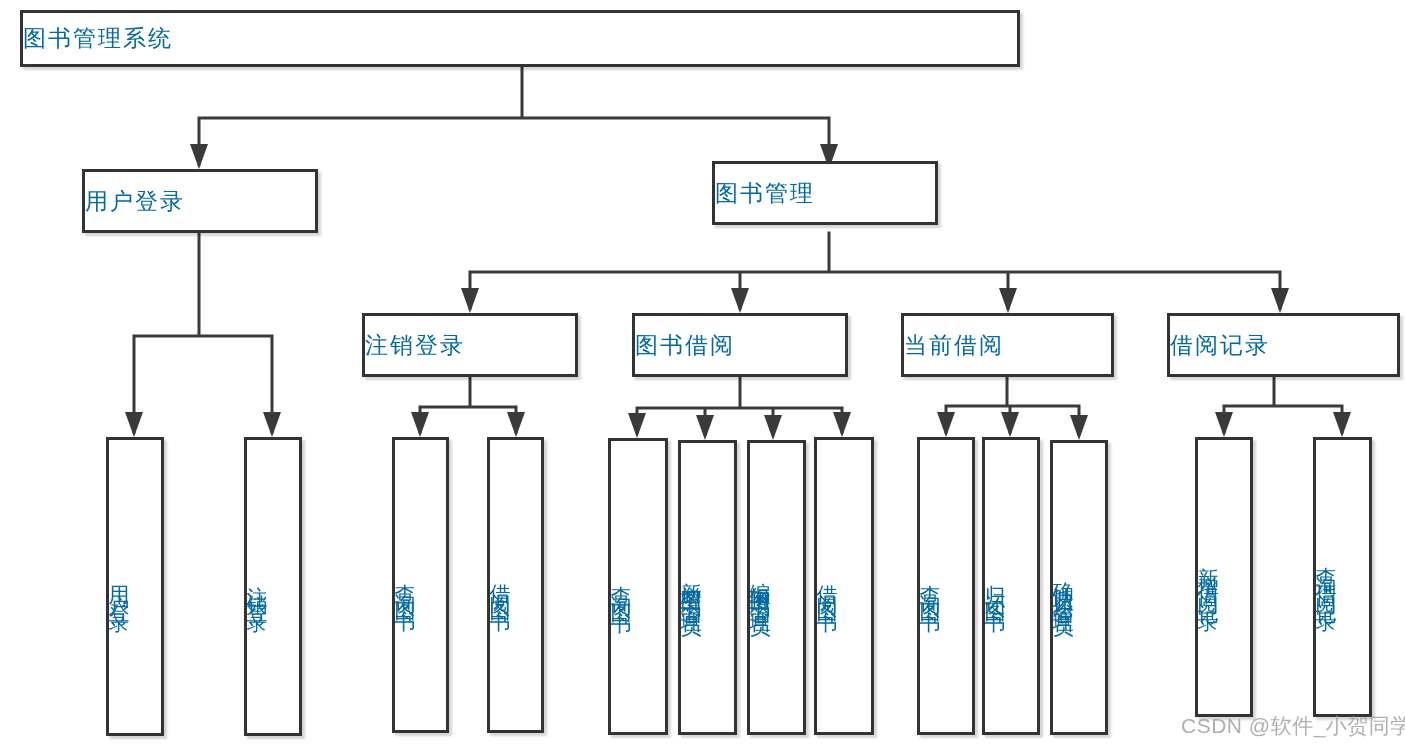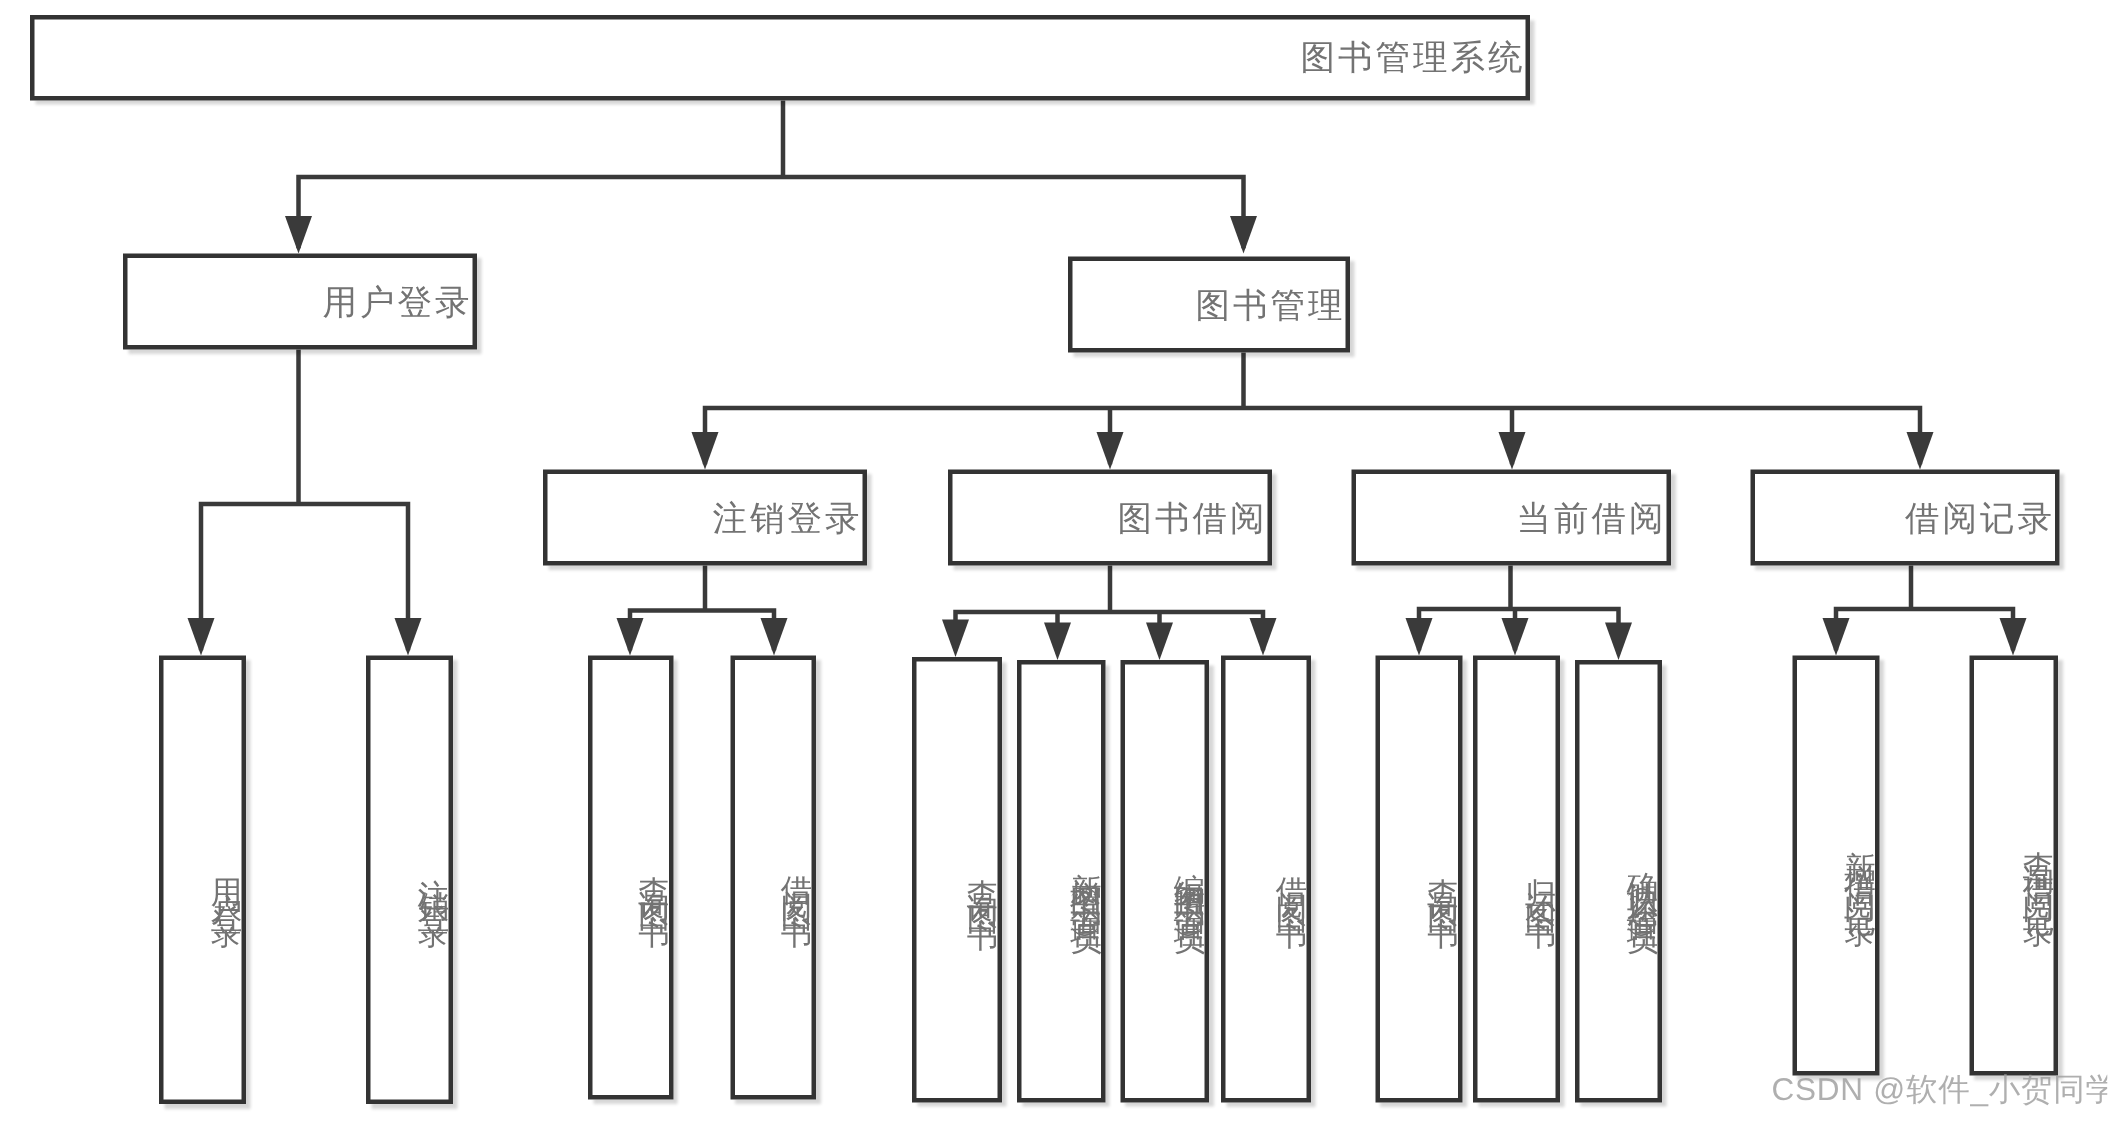--- a/index.html
+++ b/index.html
@@ -9,22 +9,22 @@
     background:#ffffff;
     font-family:"Liberation Sans","DejaVu Sans",sans-serif;
     overflow:hidden;
   }
   svg.wires{position:absolute;left:0;top:0;z-index:1;}
   .box{
     position:absolute;
     box-sizing:border-box;
     background:#ffffff;
     border:3px solid #333333;
-    display:flex;align-items:center;justify-content:flex-end;
-    color:#737373;
+    display:flex;align-items:center;justify-content:flex-start;
+    color:#0369a1;
     z-index:2;
     box-shadow:3px 3px 2px rgba(0,0,0,0.16);
   }
   .box .lbl{
     font-size:23px;
     letter-spacing:2px;
     white-space:nowrap;
   }
   .box .vlbl{
     writing-mode:vertical-rl;
@@ -83,34 +83,34 @@
     </g>
   </svg>
 
   <div class="box" style="left:20px;top:10px;width:1000px;height:57px">
     <span class="lbl">图书管理系统</span>
   </div>
 
   <div class="box" style="left:82px;top:169px;width:236px;height:64px">
     <span class="lbl">用户登录</span>
   </div>
-  <div class="box" style="left:712px;top:171px;width:188px;height:64px">
+  <div class="box" style="left:712px;top:161px;width:226px;height:64px">
     <span class="lbl">图书管理</span>
   </div>
 
   <div class="box" style="left:362px;top:313px;width:216px;height:64px">
     <span class="lbl">注销登录</span>
   </div>
   <div class="box" style="left:901px;top:313px;width:213px;height:64px">
     <span class="lbl">当前借阅</span>
   </div>
   <div class="box" style="left:632px;top:313px;width:216px;height:64px">
     <span class="lbl">图书借阅</span>
   </div>
-  <div class="box" style="left:1167px;top:313px;width:206px;height:64px">
+  <div class="box" style="left:1167px;top:313px;width:233px;height:64px">
     <span class="lbl">借阅记录</span>
   </div>
 
   <div class="box" style="left:106px;top:437px;width:58px;height:299px">
     <span class="vlbl">用户登录</span>
   </div>
   <div class="box" style="left:244px;top:437px;width:58px;height:299px">
     <span class="vlbl">注销登录</span>
   </div>
 

